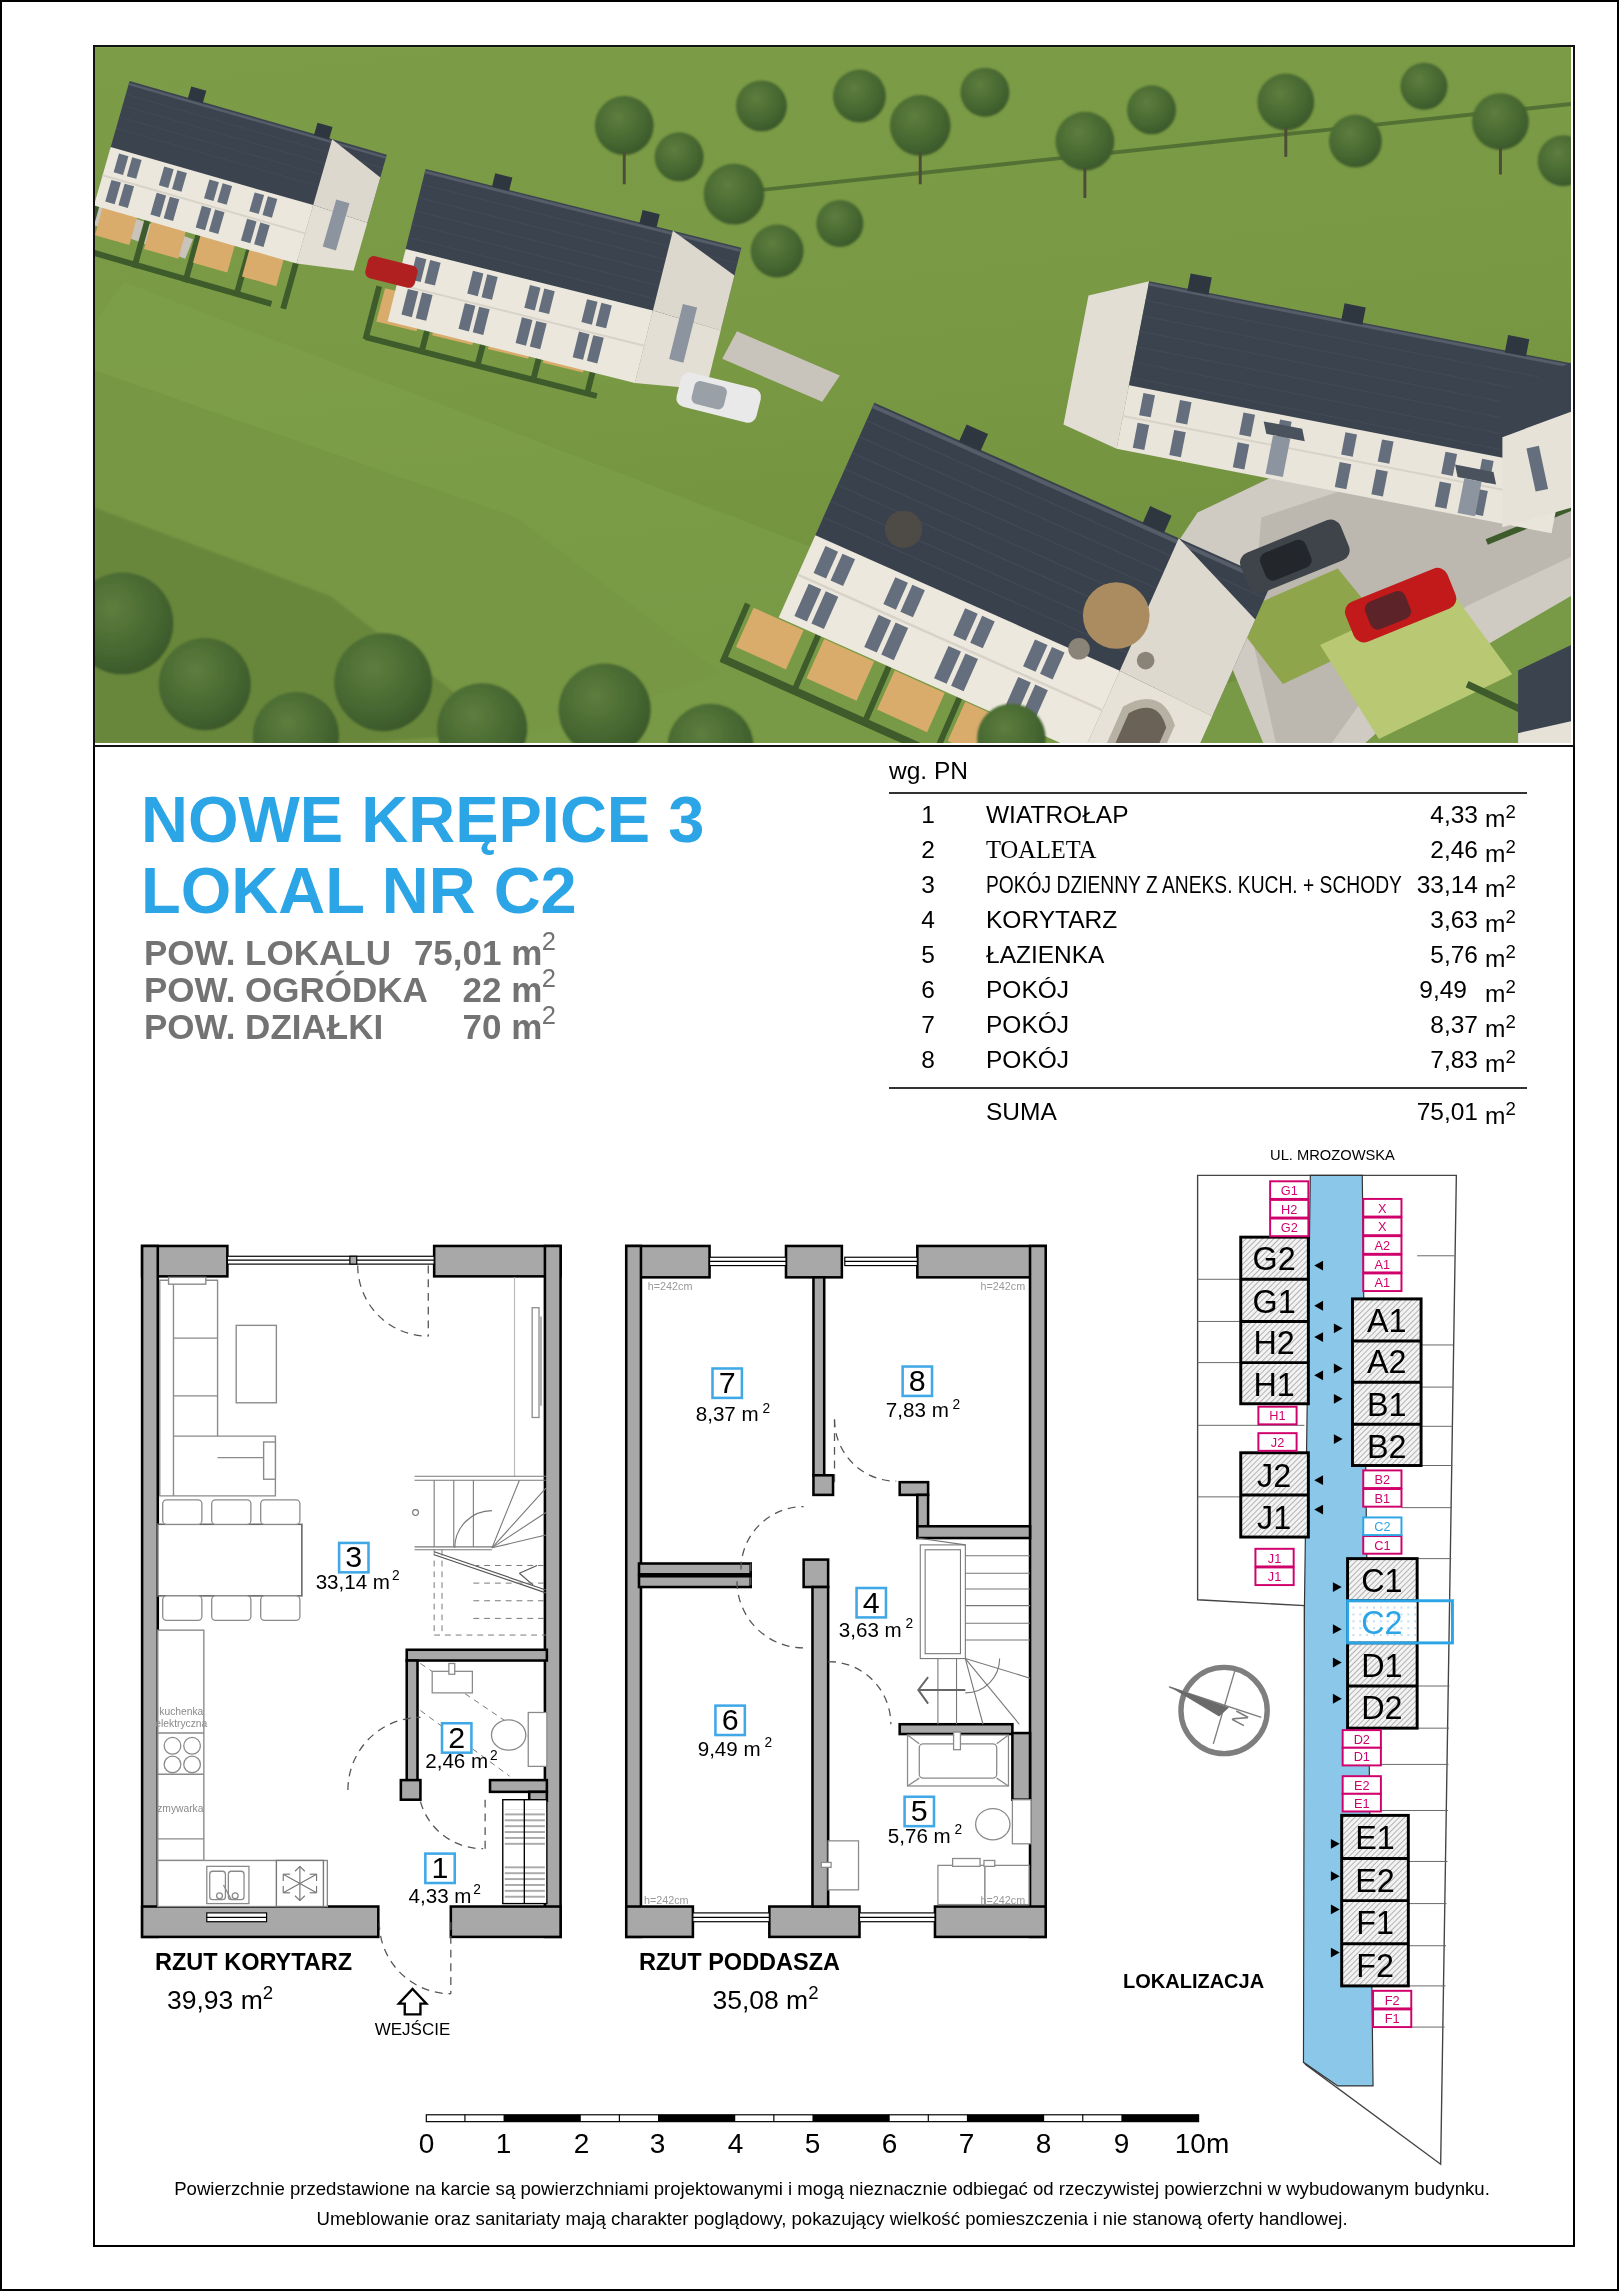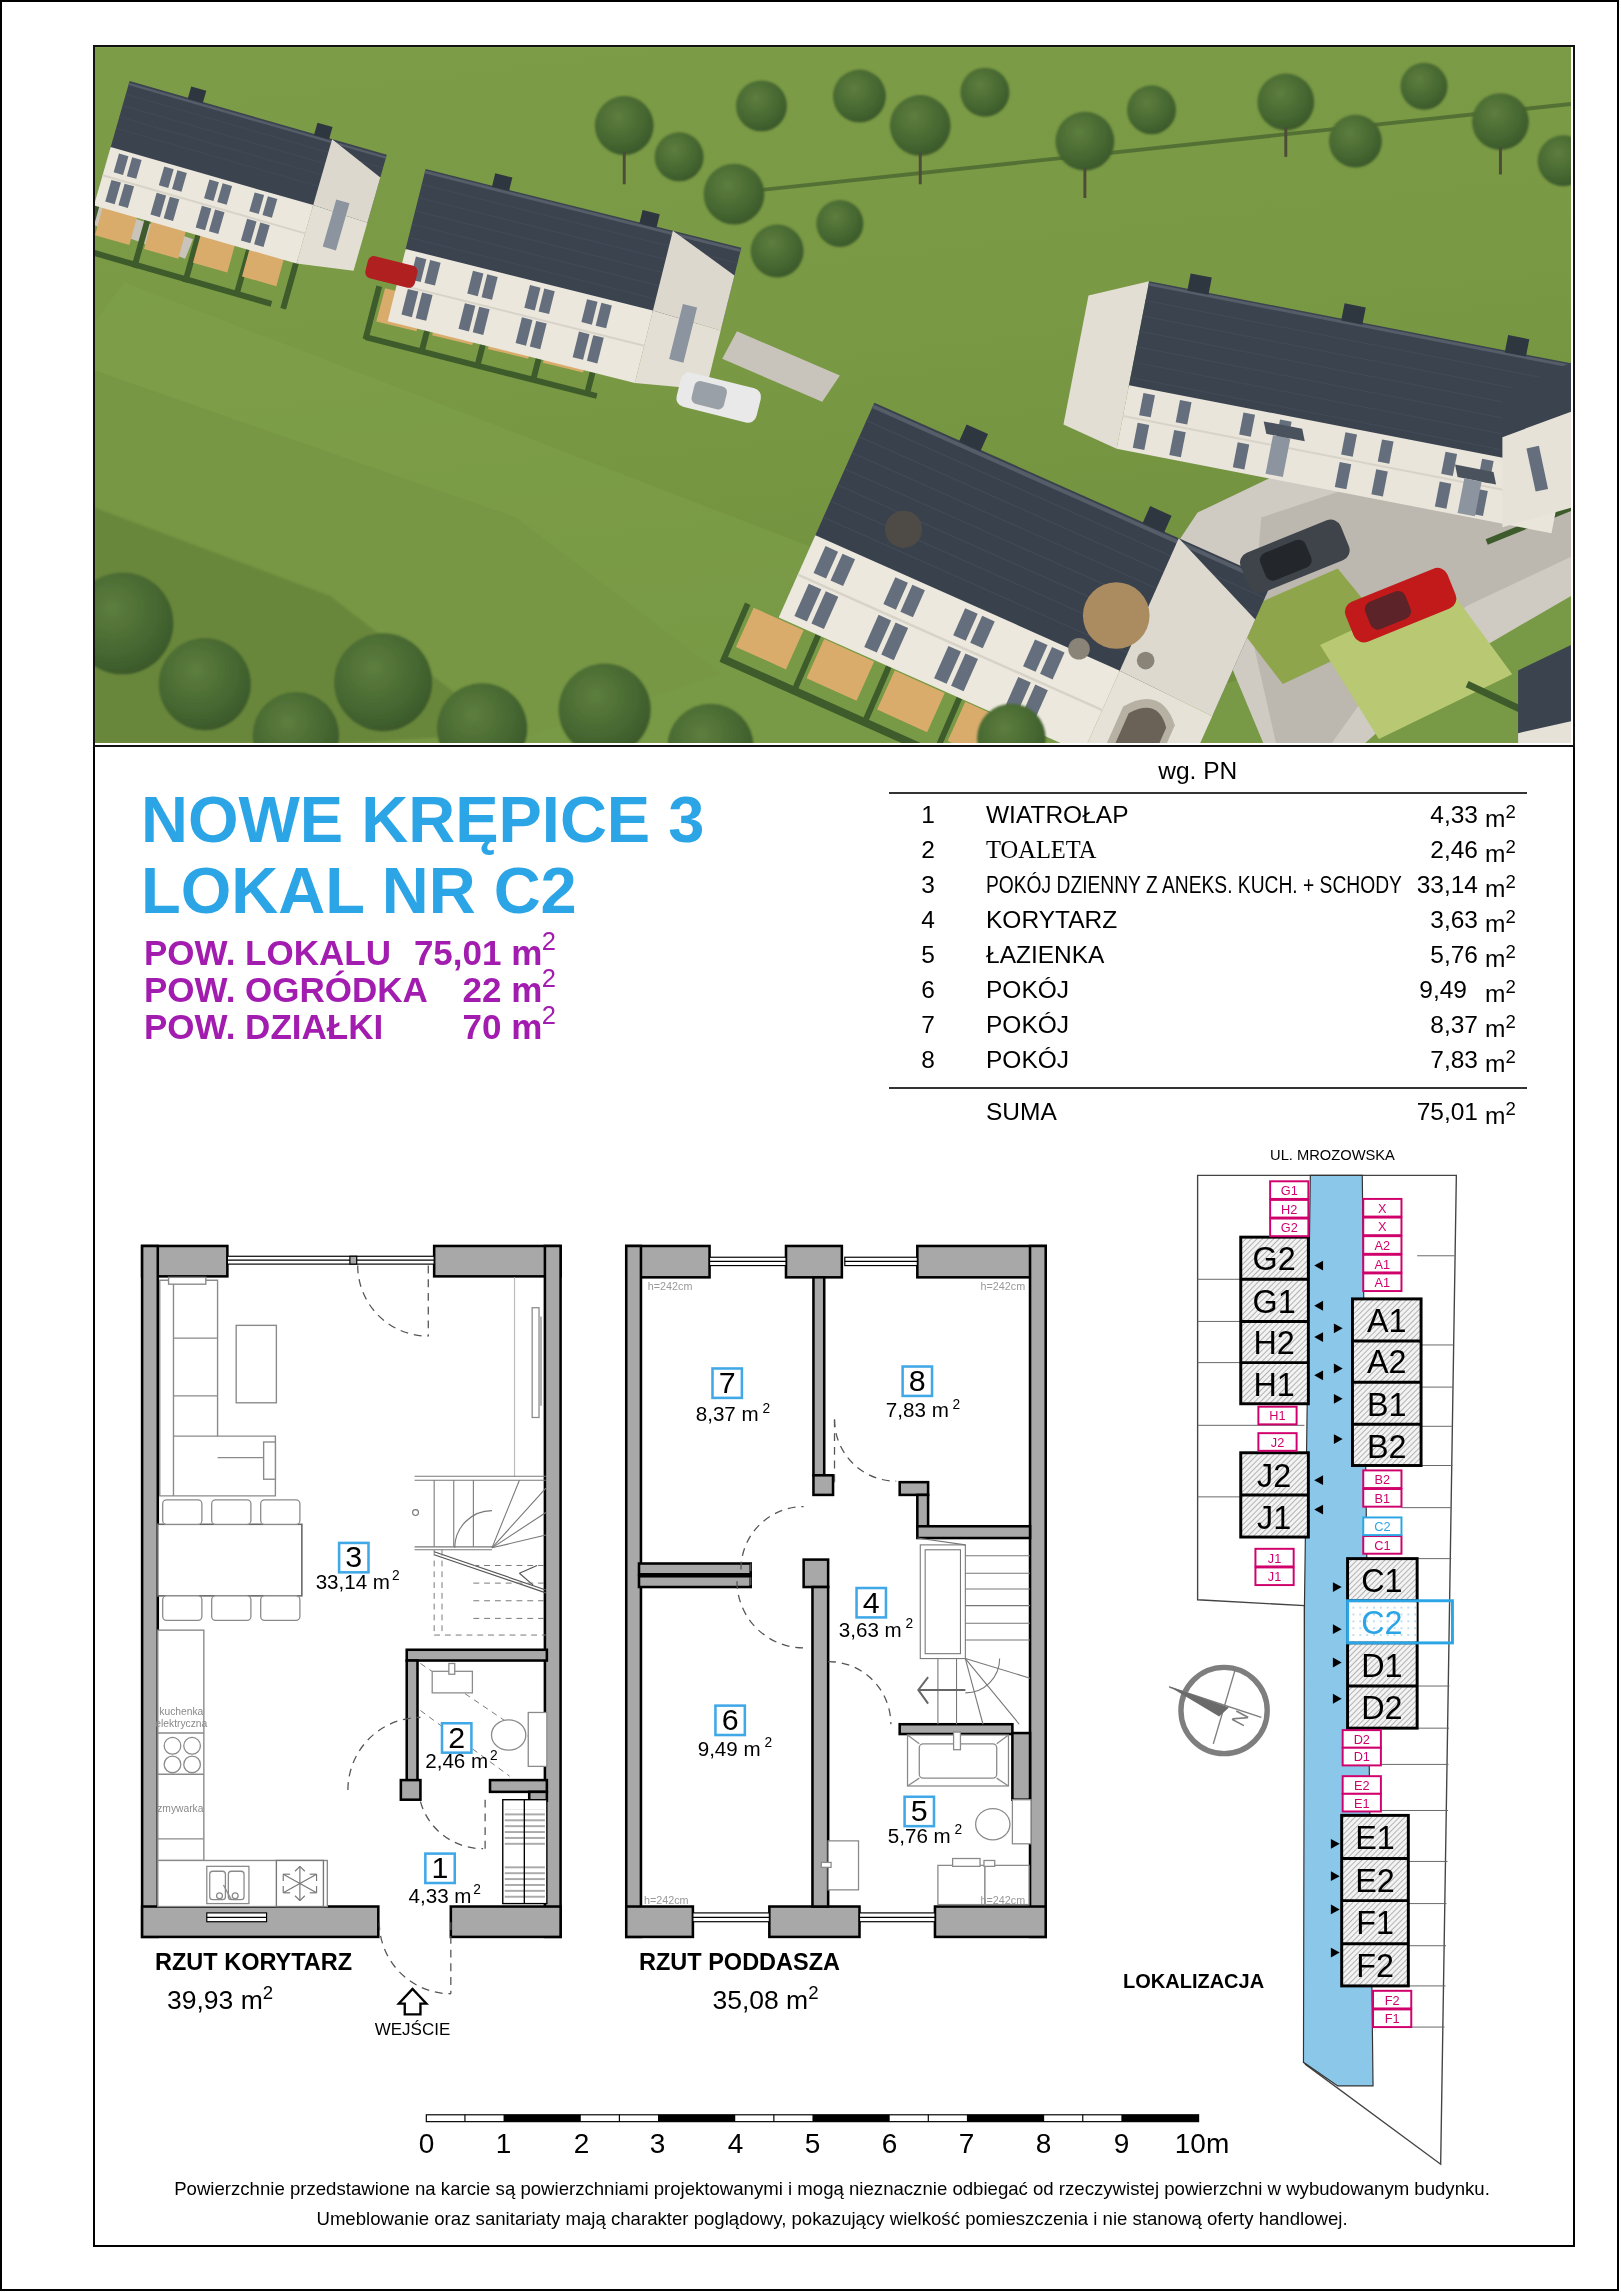--- a/index.html
+++ b/index.html
@@ -322,28 +322,28 @@
   <rect x="15" y="6" width="34" height="24" rx="6" fill="#9aa0a8"></rect>
 </g>
 <g transform="translate(280,212) rotate(14)">
   <rect x="0" y="0" width="52" height="23" rx="6" fill="#b02020"></rect>
 </g>
 </svg>
 </div>
 
 <div class="abs" style="left:141px;top:784px;color:#2BA5E5;font-weight:bold;font-size:65px;line-height:71px;">NOWE KRĘPICE 3<br>LOKAL NR C2</div>
 
-<div class="abs" style="left:144px;top:933px;width:412px;font-size:35px;font-weight:bold;color:#a21caf;">
+<div class="abs" style="left:144px;top:933px;width:412px;font-size:35px;font-weight:bold;color:#737373;">
   <div style="position:relative;height:37px;"><span>POW. LOKALU</span><span style="position:absolute;right:13.7px;">75,01 m</span><span style="position:absolute;right:0;top:-5.9px;font-size:25.5px;font-weight:normal;">2</span></div>
   <div style="position:relative;height:37px;"><span>POW. OGRÓDKA</span><span style="position:absolute;right:13.7px;">22 m</span><span style="position:absolute;right:0;top:-5.9px;font-size:25.5px;font-weight:normal;">2</span></div>
   <div style="position:relative;height:37px;"><span>POW. DZIAŁKI</span><span style="position:absolute;right:13.7px;">70 m</span><span style="position:absolute;right:0;top:-5.9px;font-size:25.5px;font-weight:normal;">2</span></div>
 </div>
 
 <div class="abs" style="left:889px;top:757px;width:638px;font-size:24.5px;color:#000;white-space:nowrap;">
-  <div style="text-align:center;padding-right:20.6px;height:35px;">wg. PN</div>
+  <div style="text-align:left;padding-right:20.6px;height:35px;">wg. PN</div>
   <div style="border-top:2px solid #333;"></div>
   <div id="rows" style="padding-top:6.9px;">
     <div style="position:relative;height:35px;">
           <span style="position:absolute;left:27.4px;width:23.5px;text-align:center;">1</span>
           <span style="position:absolute;left:97px;">WIATROŁAP</span>
           <span style="position:absolute;right:49px;">4,33</span>
           <span style="position:absolute;left:596px;">m<sup style="font-size:18.6px;">2</sup></span>
         </div>
     <div style="position:relative;height:35px;">
           <span style="position:absolute;left:27.4px;width:23.5px;text-align:center;">2</span>

